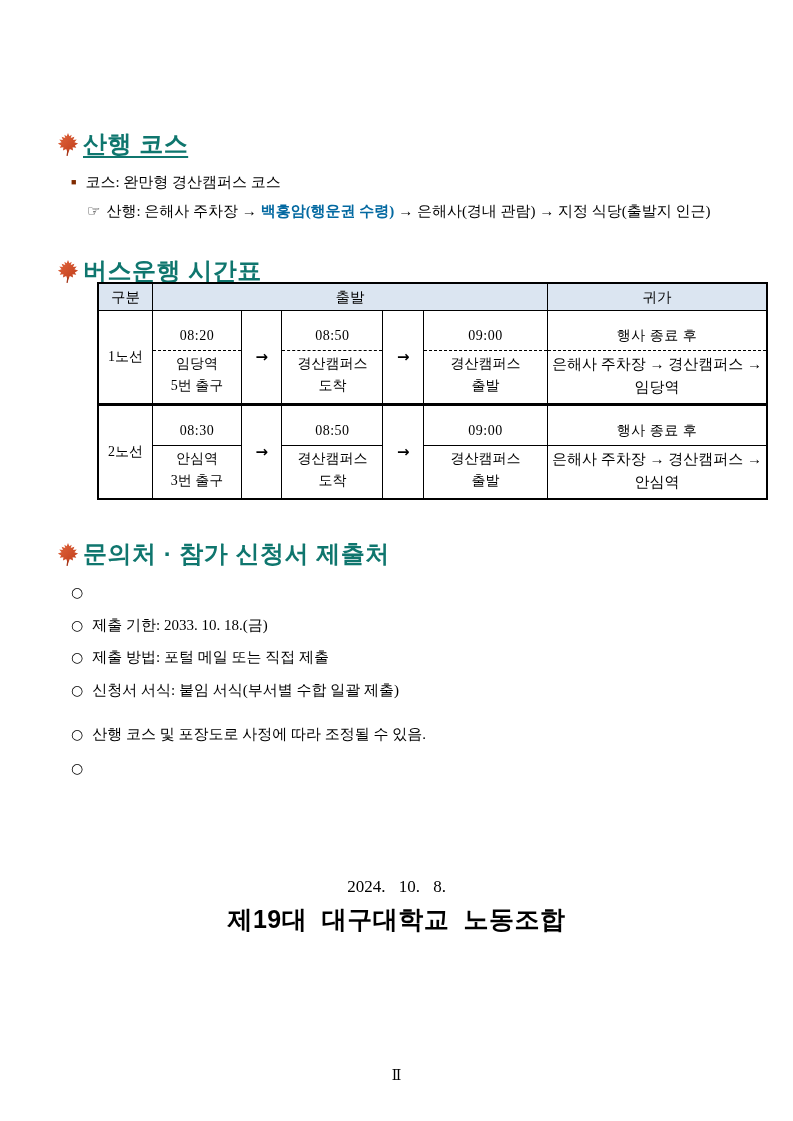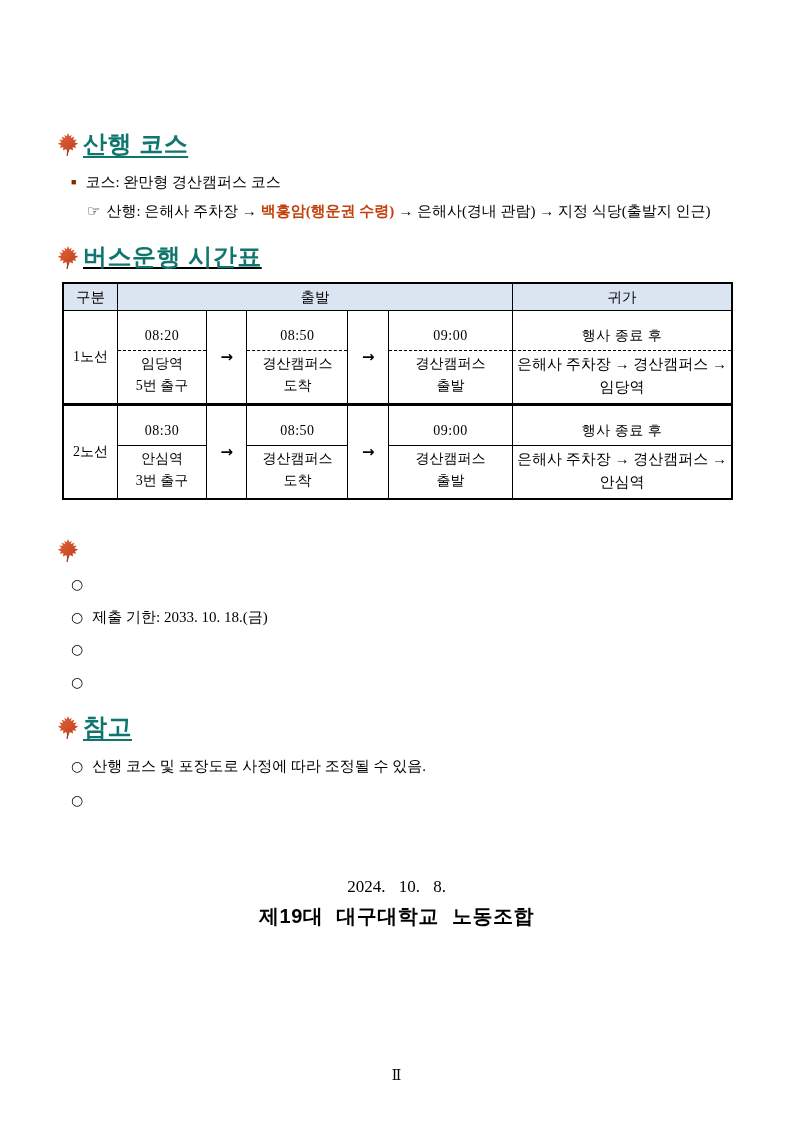--- a/index.html
+++ b/index.html
@@ -18,28 +18,28 @@
   .sec-heading.underlined .htext{
     text-decoration:underline;text-decoration-thickness:1.5px;text-underline-offset:4px;
   }
   .leaf{width:22px;height:24px;flex:0 0 auto;}
   
   .abs{position:absolute;}
   .course-line1{font-size:15px;margin-top:13px;padding-left:14px;display:flex;align-items:center;gap:9px;}
   .sq-bullet{color:#7f2a00;font-size:9px;line-height:1;}
   .course-line2{font-size:15px;margin-top:10px;padding-left:30px;}
   .pointer{font-size:15px;margin-right:6px;}
-  .hl-blue{color:#c2410c;font-weight:bold;}
+  .hl-blue{color:#0369a1;font-weight:bold;}
   
   table.bus{
     border-collapse:collapse;table-layout:fixed;width:671px;
     font-size:14px;
   }
   table.bus td{border:1.5px solid #000;padding:0;text-align:center;vertical-align:middle;}
-  table.bus{border:2.5px solid #000;}
+  table.bus{border:2.5px solid #000;margin-left:35px;}
   tr.thead td{background:#dbe5f1;height:26px;font-size:14.5px;}
   tr.brow td{height:92px;}
   tr.brow2 td{border-top:3px solid #000;}
   .cellsplit{display:flex;flex-direction:column;height:72px;}
   .cellsplit .time{
     height:29px;flex:0 0 auto;display:flex;align-items:center;justify-content:center;
     border-bottom:1.5px dashed #000;letter-spacing:.5px;
   }
   tr.brow2 .cellsplit .time{border-bottom:1.5px solid #000;}
   .cellsplit .place{
@@ -51,21 +51,21 @@
   
   .o-item{font-size:15px;display:flex;align-items:flex-start;gap:9px;padding-left:14px;}
   .o-mark{font-family:"DejaVu Sans",sans-serif;font-size:14px;line-height:1.4;}
   .contact .o-item{margin-top:13px;}
   .note .o-item{margin-top:14px;}
   
   .f-date{position:absolute;left:0;width:793px;text-align:center;font-size:17px;word-spacing:9px;}
   .f-org{
     position:absolute;left:0;width:793px;text-align:center;
     font-family:"Liberation Sans","DejaVu Sans",sans-serif;
-    font-weight:bold;font-size:20px;word-spacing:7px;letter-spacing:.5px;
+    font-weight:bold;font-size:25px;word-spacing:7px;letter-spacing:.5px;
   }
   .f-page{position:absolute;left:0;width:793px;text-align:center;font-size:14px;}
 </style>
 </head>
 <body>
 
 <div class="page">
 
   <div class="abs" style="top:128px;left:57px;width:690px;">
     <div class="sec-heading underlined">
@@ -83,21 +83,21 @@
     </div>
     <div class="course-line1">
       <span class="sq-bullet">■</span>
       <span>코스: 완만형 경산캠퍼스 코스</span>
     </div>
     <div class="course-line2">
       <span class="pointer">☞</span><span>산행: 은해사 주차장 → </span><span class="hl-blue">백홍암(행운권 수령)</span><span> → 은해사(경내 관람) → 지정 식당(출발지 인근)</span>
     </div>
   </div>
 
-  <div class="abs" style="top:241px;left:57px;text-decoration:underline;">
+  <div class="abs" style="top:255px;left:57px;">
     <div class="sec-heading">
       <svg class="leaf" viewBox="0 0 24 26">
         <path fill="url(#lg1)" d="M12 1 L13.5 4.5 L16 3 L15 6.5 L19 5 L17.5 8.5 L21.5 8 L19 11 L23 12.5 L19.5 14.5 L21 17 L17 16.5 L17.5 20 L14 18.5 L12 23 L10 18.5 L6.5 20 L7 16.5 L3 17 L4.5 14.5 L1 12.5 L5 11 L2.5 8 L6.5 8.5 L5 5 L9 6.5 L8 3 L10.5 4.5 Z"></path>
         <path stroke="#a53517" stroke-width="1.4" d="M12 20 L11 26"></path>
       </svg>
       <span class="htext">버스운행 시간표</span>
     </div>
   </div>
 
   <div class="abs" style="top:282px;left:62px;">
@@ -188,44 +188,40 @@
       </tbody>
     </table>
   </div>
 
   <div class="abs contact" style="top:538px;left:57px;width:690px;">
     <div class="sec-heading">
       <svg class="leaf" viewBox="0 0 24 26">
         <path fill="url(#lg1)" d="M12 1 L13.5 4.5 L16 3 L15 6.5 L19 5 L17.5 8.5 L21.5 8 L19 11 L23 12.5 L19.5 14.5 L21 17 L17 16.5 L17.5 20 L14 18.5 L12 23 L10 18.5 L6.5 20 L7 16.5 L3 17 L4.5 14.5 L1 12.5 L5 11 L2.5 8 L6.5 8.5 L5 5 L9 6.5 L8 3 L10.5 4.5 Z"></path>
         <path stroke="#a53517" stroke-width="1.4" d="M12 20 L11 26"></path>
       </svg>
+      <span class="htext">문의처 · 참가 신청서 제출처</span>
     </div>
     <div class="o-item">
       <span class="o-mark">○</span>
     </div>
     <div class="o-item">
       <span class="o-mark">○</span>
       <span>제출 기한: 2033. 10. 18.(금)</span>
     </div>
     <div class="o-item">
       <span class="o-mark">○</span>
-    </div>
-    <div class="o-item">
-      <span class="o-mark">○</span>
+      <span>제출 방법: 포털 메일 또는 직접 제출</span>
+    </div>
+    <div class="o-item">
+      <span class="o-mark">○</span>
+      <span>신청서 서식: 붙임 서식(부서별 수합 일괄 제출)</span>
     </div>
   </div>
 
   <div class="abs note" style="top:711px;left:57px;width:690px;">
-    <div class="sec-heading underlined">
-      <svg class="leaf" viewBox="0 0 24 26">
-        <path fill="url(#lg1)" d="M12 1 L13.5 4.5 L16 3 L15 6.5 L19 5 L17.5 8.5 L21.5 8 L19 11 L23 12.5 L19.5 14.5 L21 17 L17 16.5 L17.5 20 L14 18.5 L12 23 L10 18.5 L6.5 20 L7 16.5 L3 17 L4.5 14.5 L1 12.5 L5 11 L2.5 8 L6.5 8.5 L5 5 L9 6.5 L8 3 L10.5 4.5 Z"></path>
-        <path stroke="#a53517" stroke-width="1.4" d="M12 20 L11 26"></path>
-      </svg>
-      <span class="htext">참고</span>
-    </div>
     <div class="o-item">
       <span class="o-mark">○</span>
       <span>산행 코스 및 포장도로 사정에 따라 조정될 수 있음.</span>
     </div>
     <div class="o-item">
       <span class="o-mark">○</span>
     </div>
   </div>
 
   <div class="f-date" style="top:877px;">2024. 10. 8.</div>

